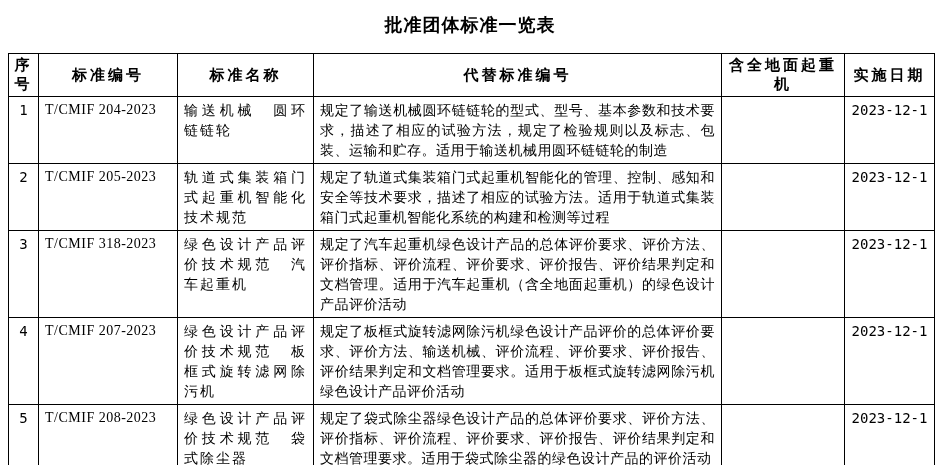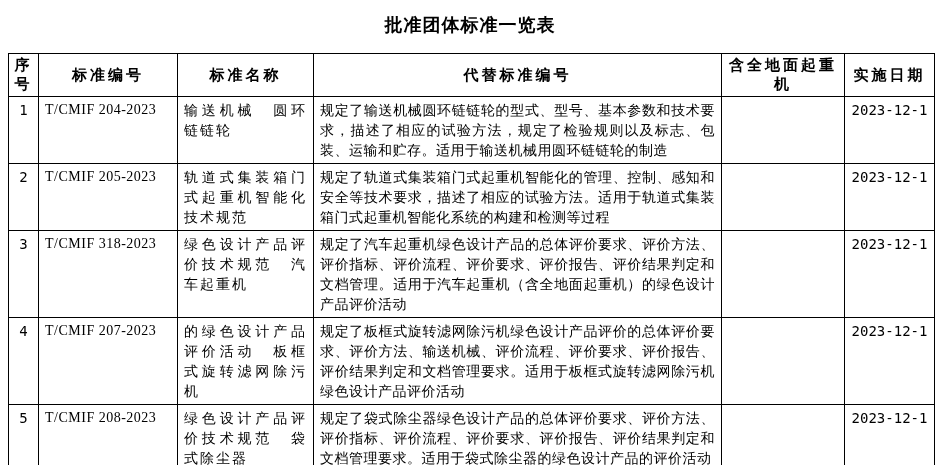--- a/index.html
+++ b/index.html
@@ -139,21 +139,21 @@
           <td class="col-seq">3</td>
           <td class="col-code">T/CMIF 318-2023</td>
           <td class="col-name">绿色设计产品评价技术规范　汽车起重机</td>
           <td class="col-content">规定了汽车起重机绿色设计产品的总体评价要求、评价方法、评价指标、评价流程、评价要求、评价报告、评价结果判定和文档管理。适用于汽车起重机（含全地面起重机）的绿色设计产品评价活动</td>
           <td class="col-replaced"></td>
           <td class="col-date">2023-12-1</td>
         </tr>
         <tr style="height: 82px;">
           <td class="col-seq">4</td>
           <td class="col-code">T/CMIF 207-2023</td>
-          <td class="col-name">的绿色设计产品评价活动　板框式旋转滤网除污机</td>
+          <td class="col-name">绿色设计产品评价技术规范　板框式旋转滤网除污机</td>
           <td class="col-content">规定了板框式旋转滤网除污机绿色设计产品评价的总体评价要求、评价方法、输送机械、评价流程、评价要求、评价报告、评价结果判定和文档管理要求。适用于板框式旋转滤网除污机绿色设计产品评价活动</td>
           <td class="col-replaced"></td>
           <td class="col-date">2023-12-1</td>
         </tr>
         <tr style="height: 60px;">
           <td class="col-seq">5</td>
           <td class="col-code">T/CMIF 208-2023</td>
           <td class="col-name">绿色设计产品评价技术规范　袋式除尘器</td>
           <td class="col-content">规定了袋式除尘器绿色设计产品的总体评价要求、评价方法、评价指标、评价流程、评价要求、评价报告、评价结果判定和文档管理要求。适用于袋式除尘器的绿色设计产品的评价活动</td>
           <td class="col-replaced"></td>

